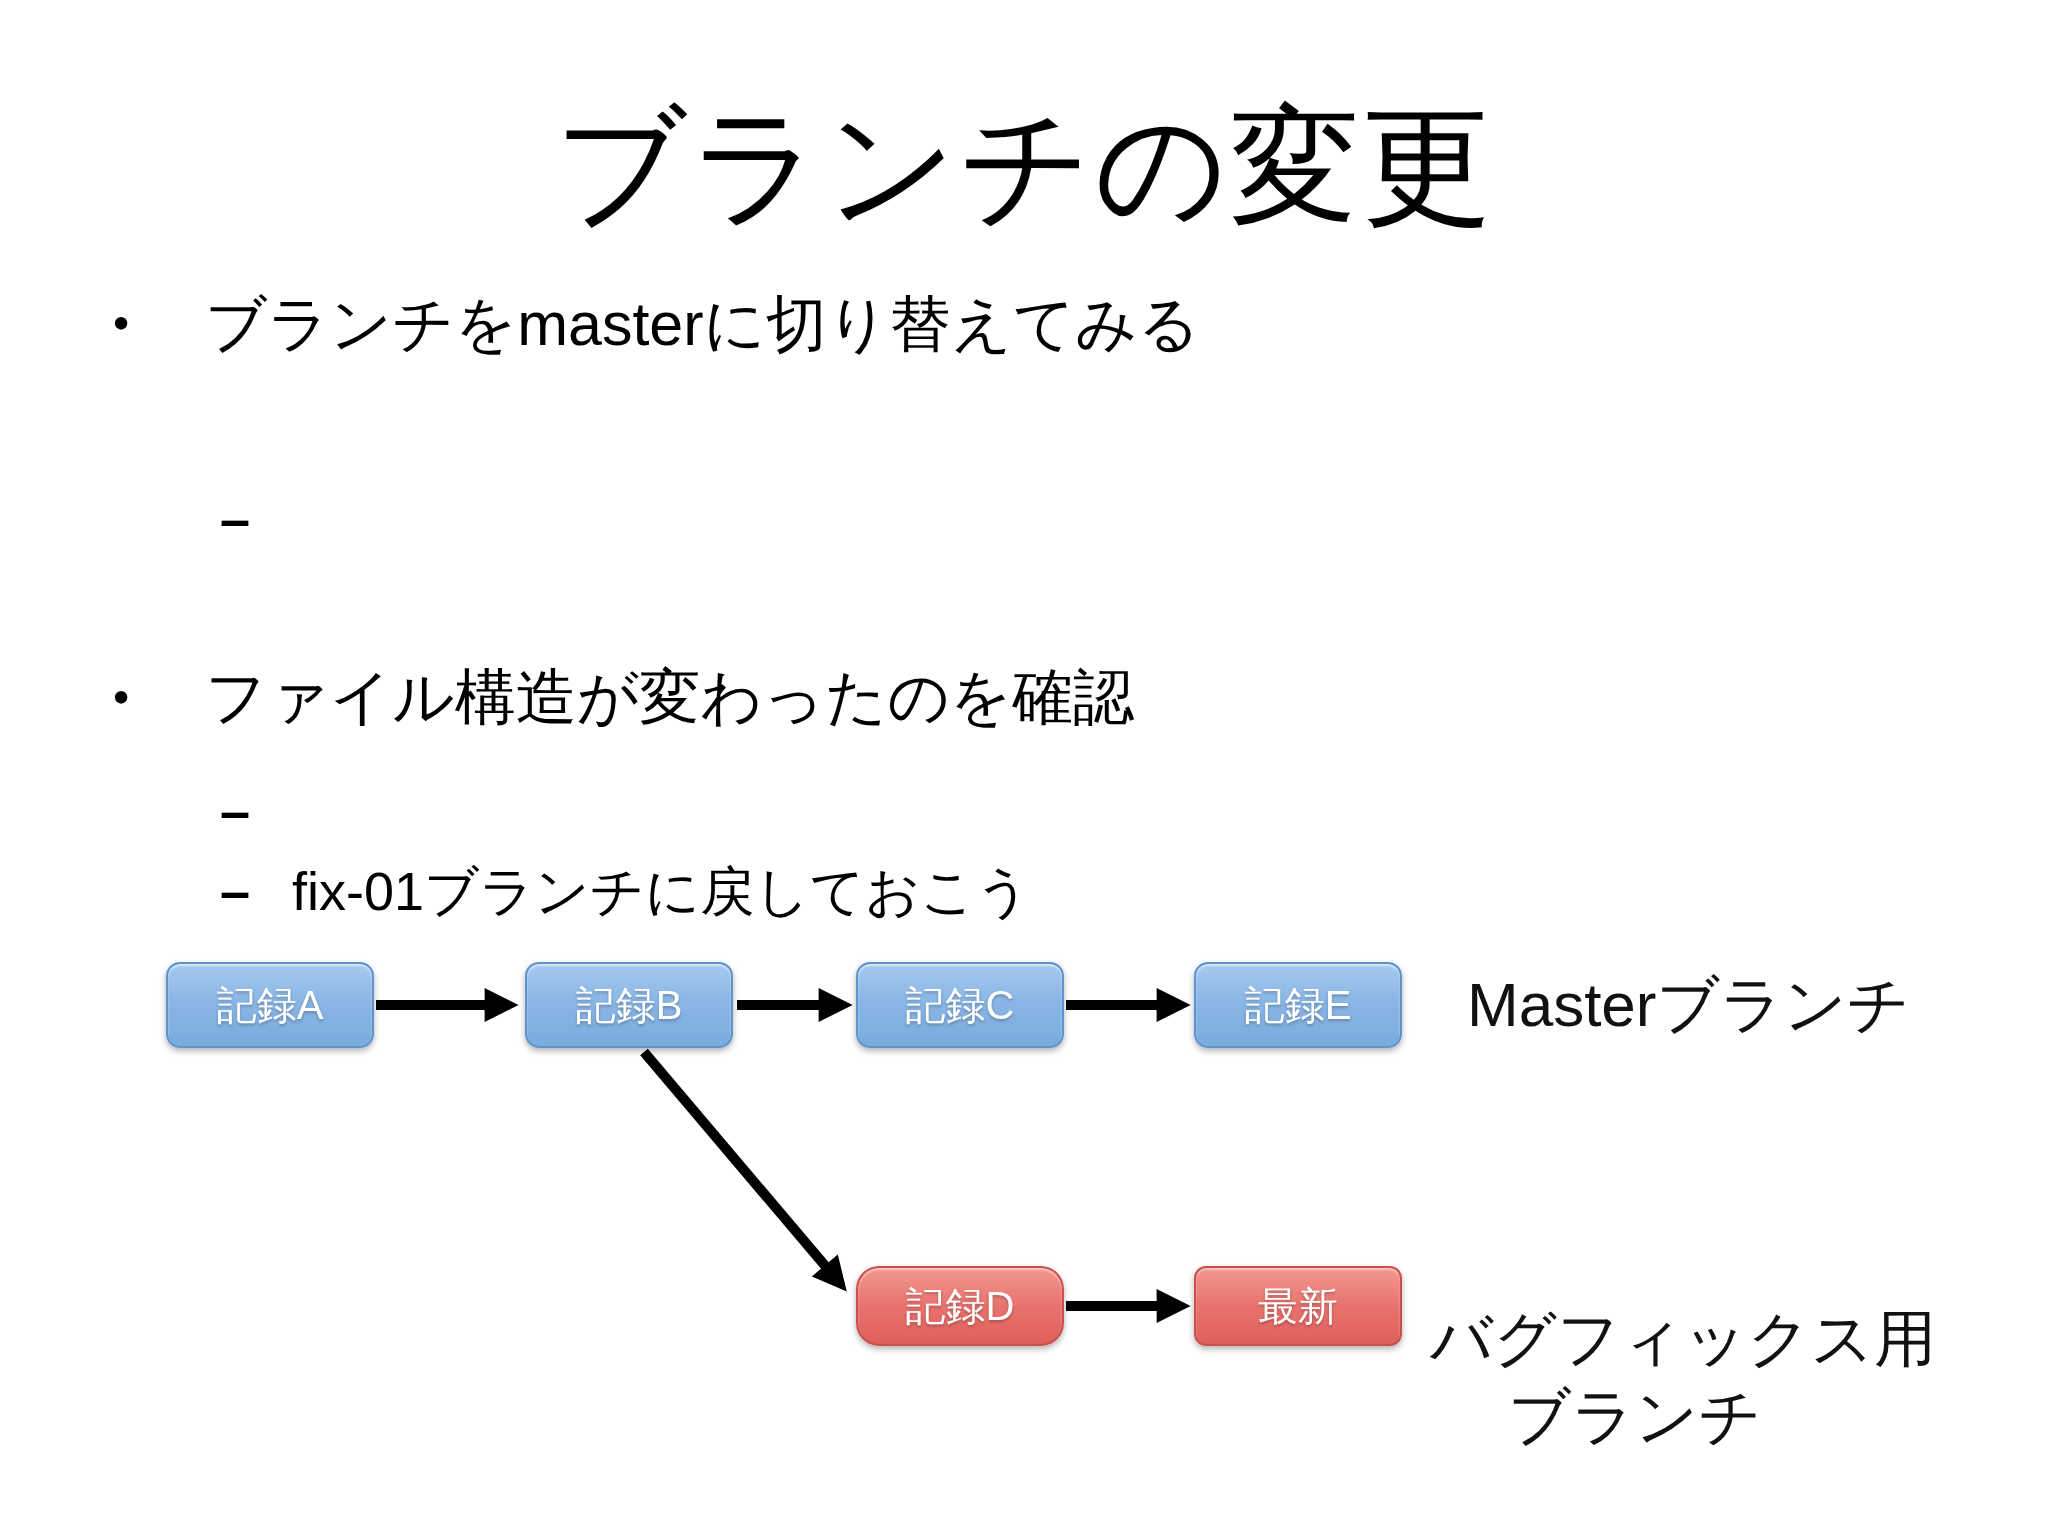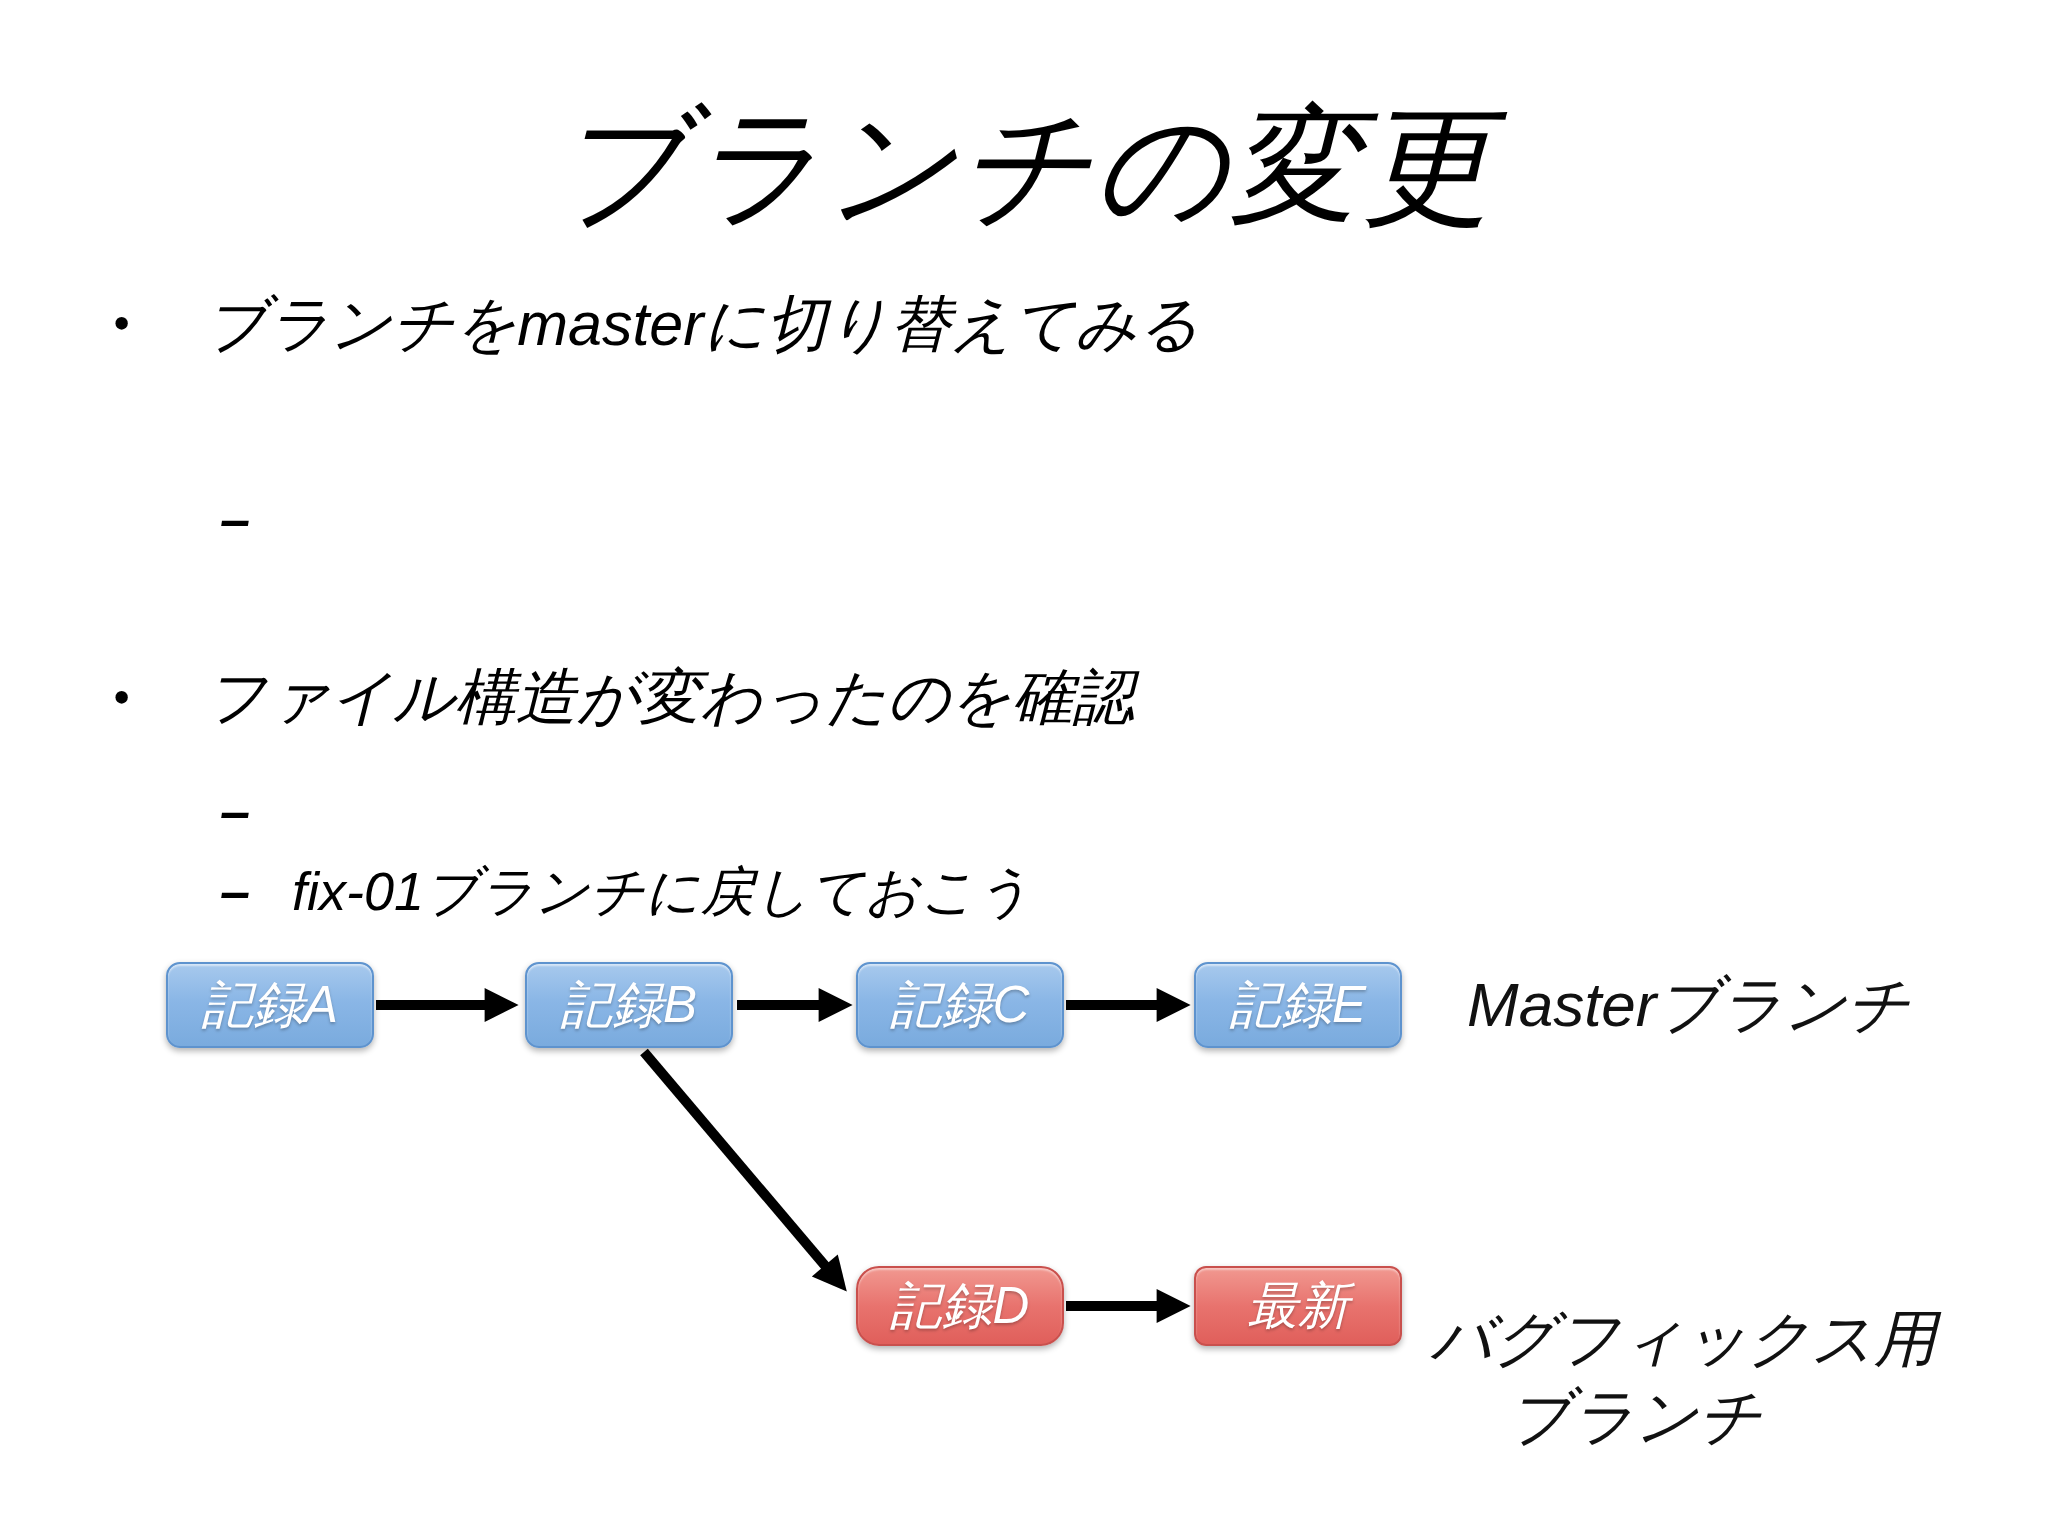--- a/index.html
+++ b/index.html
@@ -4,21 +4,21 @@
 <style>
   html,body{margin:0;padding:0;}
   body{
     width:2048px;height:1536px;
     background:#ffffff;
     font-family:"Liberation Sans","DejaVu Sans",sans-serif;
     color:#000;
     position:relative;
     overflow:hidden;
   }
-  .abs{position:absolute;font-style:italic;}
+  .abs{position:absolute;}
 
   
   .slide-title{
     left:0;top:88px;width:2048px;
     text-align:center;
     font-family:"Liberation Serif","DejaVu Serif",serif;
     font-size:130px;line-height:1.22;
     font-weight:400;color:#000;
     letter-spacing:2px;
     white-space:nowrap;
@@ -46,21 +46,21 @@
     font-family:"Liberation Sans","DejaVu Sans",sans-serif;
     font-weight:700;
   }
   .cmd-prompt{font-weight:600;margin-right:18px;}
   .cmd-red{color:#FF0000;}
 
   
   .node{
     display:flex;align-items:center;justify-content:center;
     color:#ffffff;
-    font-size:51px;
+    font-size:40px;
     white-space:nowrap;
     text-shadow:0 2px 3px rgba(0,0,0,0.25);
   }
   .node-blue{
     width:208px;height:86px;
     border-radius:14px;
     background:linear-gradient(180deg,#A7C9ED 0%,#8AB6E6 45%,#7AABDE 100%);
     border:2px solid #5E93CE;
     box-shadow:0 3px 6px rgba(0,0,0,0.30), inset 0 2px 2px rgba(255,255,255,0.55);
     box-sizing:border-box;

